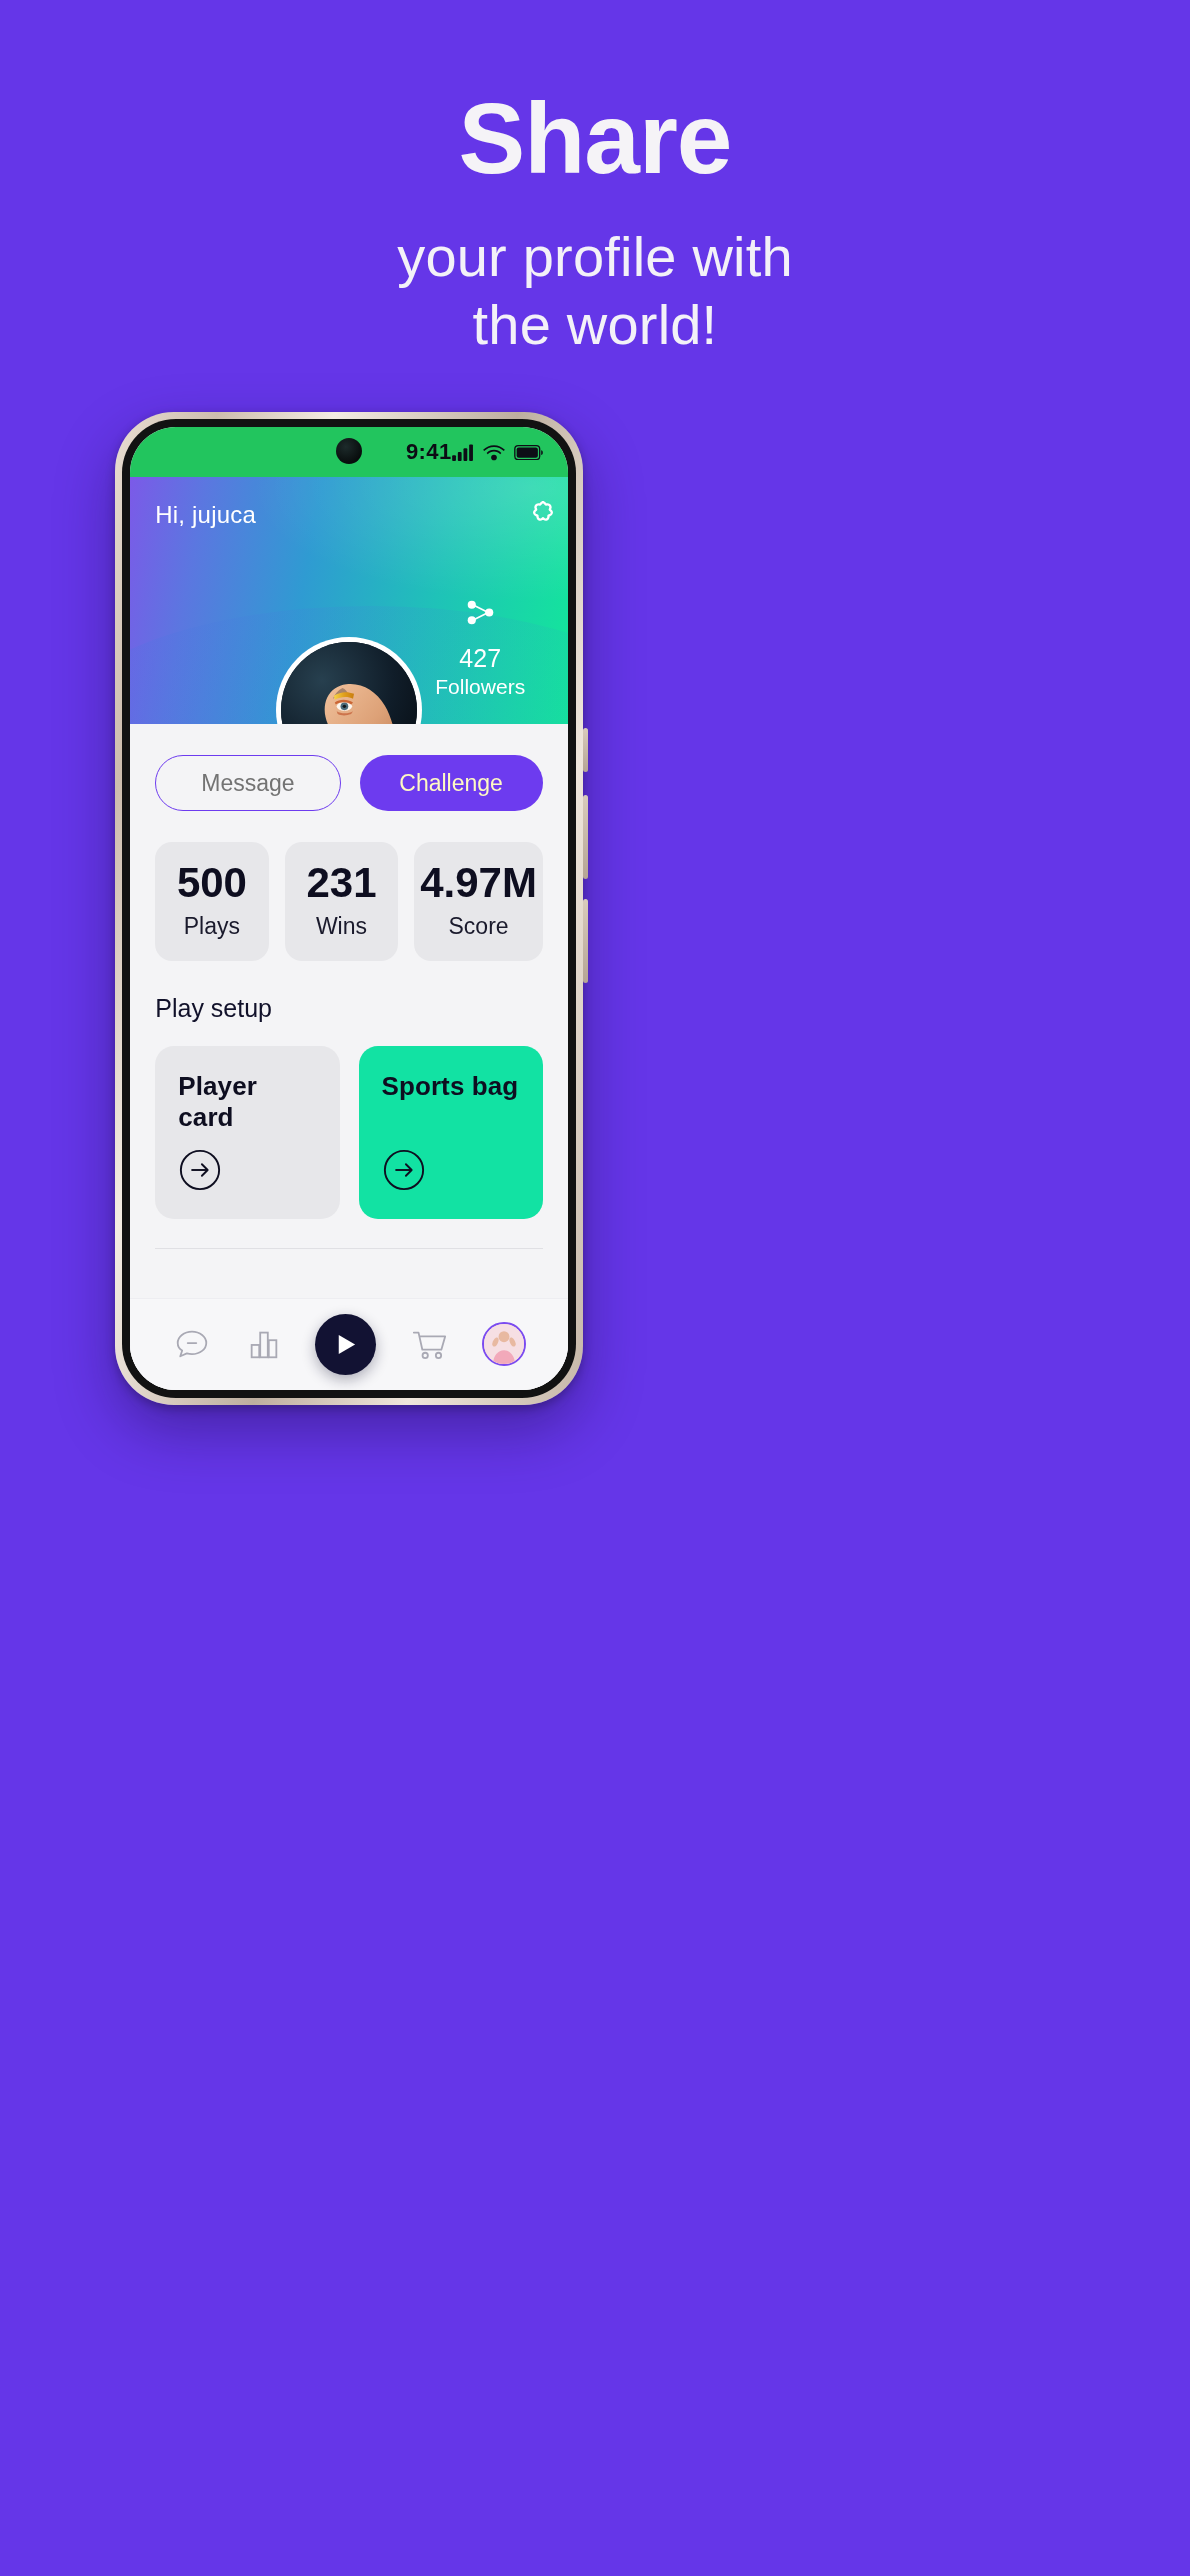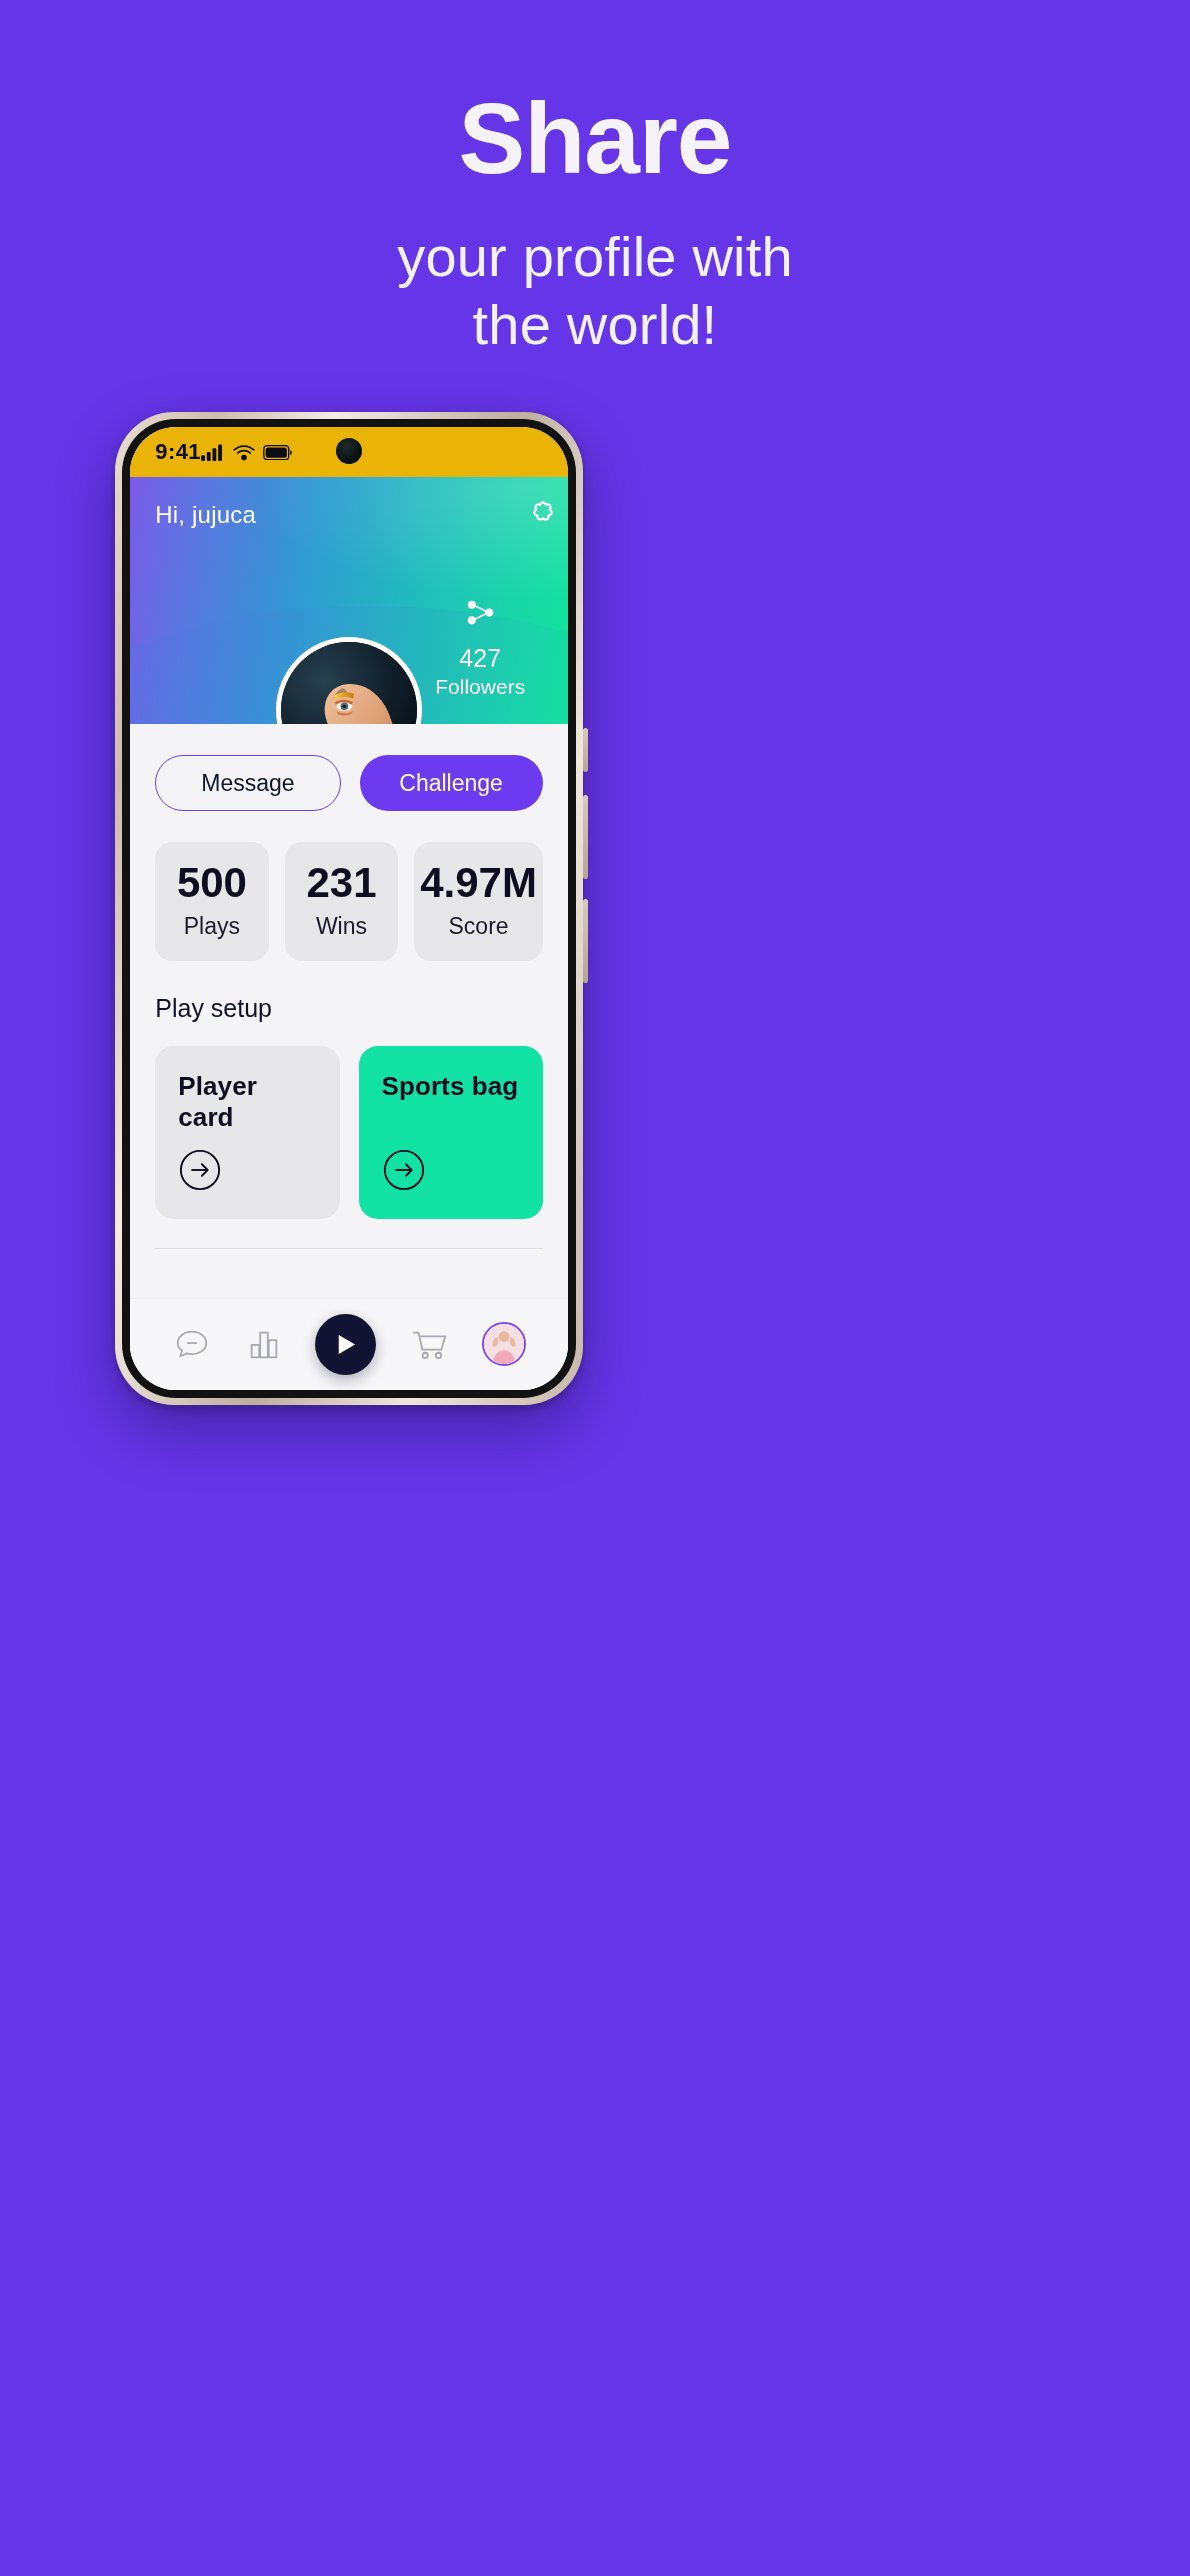--- a/index.html
+++ b/index.html
@@ -43,22 +43,22 @@
   .side-btn {
     position:absolute; right:-4.8px; width:4.8px; border-radius:2.9px;
     background:linear-gradient(180deg,#d9cbbc,#b5a595);
   }
   .side-btn.b1 { top:316px; height:44px; }
   .side-btn.b2 { top:383px; height:84px; }
   .side-btn.b3 { top:487px; height:84px; }
 
   
   .statusbar {
-    height:50px; flex:0 0 50px; background:#eab308;
-    display:flex; align-items:center; justify-content:flex-start;
+    height:50px; flex:0 0 50px; background:#22c55e;
+    display:flex; align-items:center; justify-content:flex-end;
     padding:0 25px; position:relative; z-index:5;
   }
   .st-time { font-size:22px; font-weight:600; color:#0c0c14; letter-spacing:0.4px; }
   .st-right { display:flex; align-items:center; gap:8.6px; }
   .punch {
     position:absolute; left:50%; transform:translateX(-50%); top:10.5px;
     width:26px; height:26px; border-radius:50%;
     background:radial-gradient(circle at 38% 34%, #1d2b2b 0%, #080d0d 70%);
   }
 
@@ -106,21 +106,21 @@
     background:#6D3BEF; color:#fff; border:none; border-radius:29px;
     padding:12.5px 33px; font-size:23px; font-weight:500; font-family:inherit;
     letter-spacing:0.2px; cursor:pointer;
   }
 
   .actions { display:flex; gap:19px; margin-top:31px; }
   .btn-outline, .btn-solid {
     flex:1; height:56px; border-radius:28px; font-size:23px; font-weight:500;
     font-family:inherit; cursor:pointer; display:flex; align-items:center; justify-content:center;
   }
-  .btn-outline { background:#F4F4F6; border:1.5px solid #6D3BEF; color:#0f172a; }
+  .btn-outline { background:#F4F4F6; border:1.5px solid #6D3BEF; color:#737373; }
   .btn-solid { background:#6D3BEF; border:none; color:#fef9c3; }
 
   .stats { display:flex; gap:16.3px; margin-top:31px; }
   .stat {
     flex:1; background:#E7E7EA; border-radius:17px; padding:19px 5.8px 21px;
     text-align:center;
   }
   .stat-v { font-size:42px; font-weight:600; color:#0e0e20; line-height:1.05; }
   .stat-l { font-size:23px; font-weight:400; color:#1a1a2c; margin-top:7.7px; }
 

